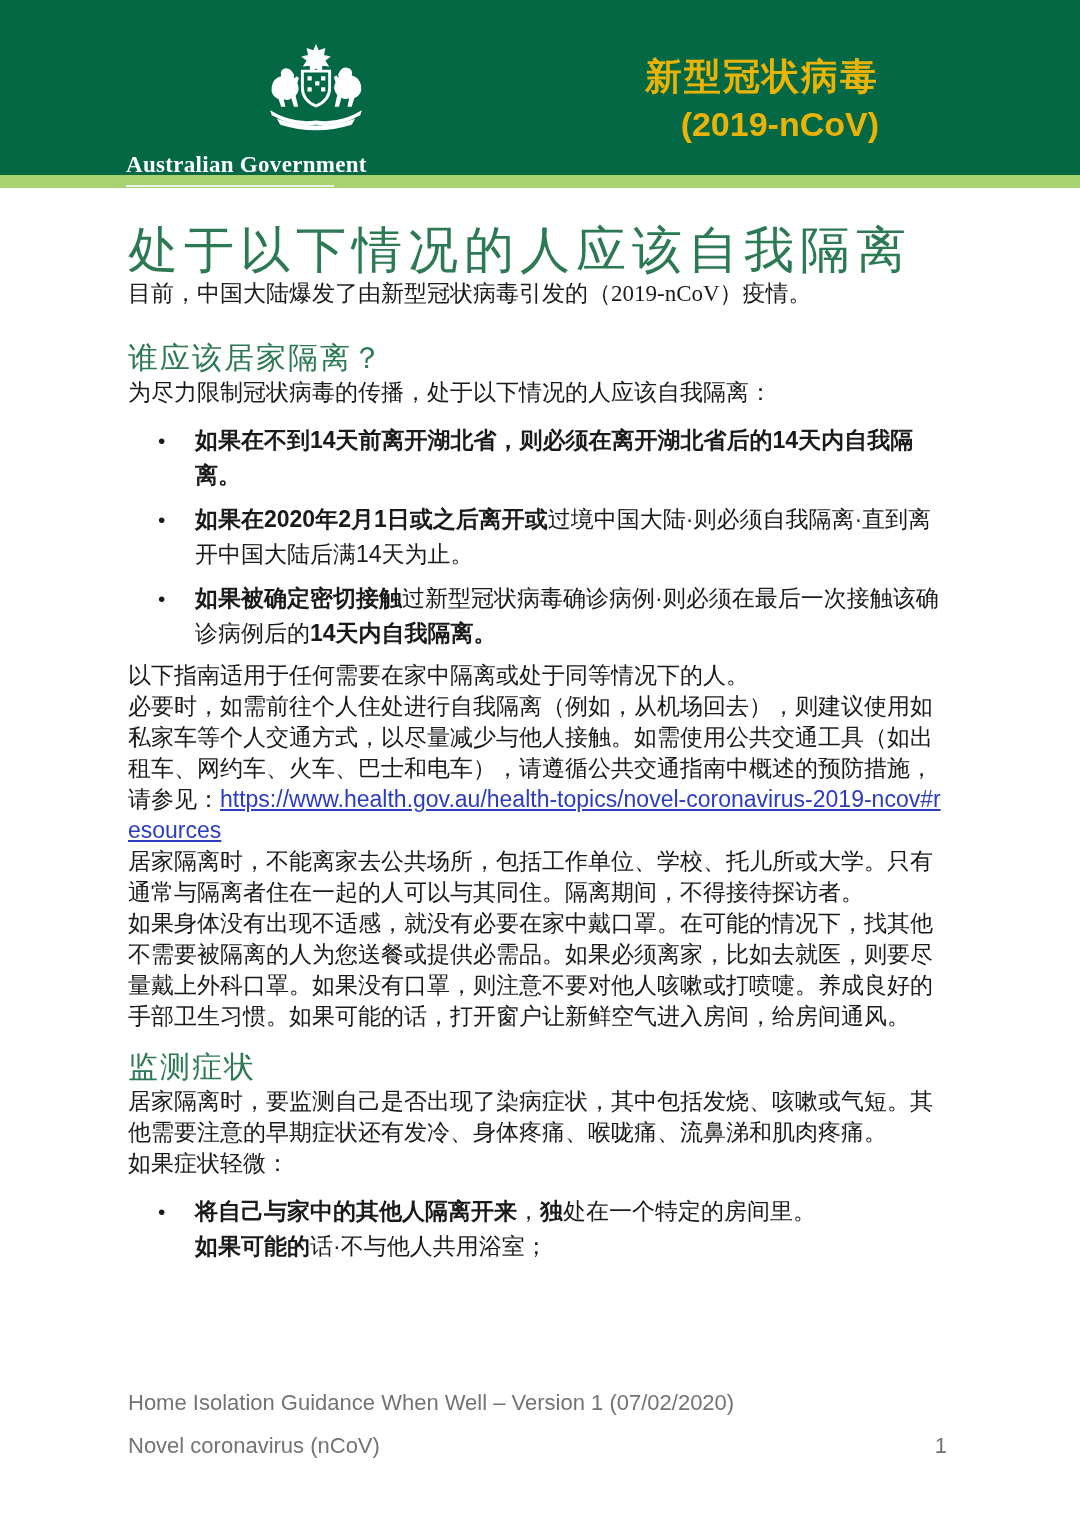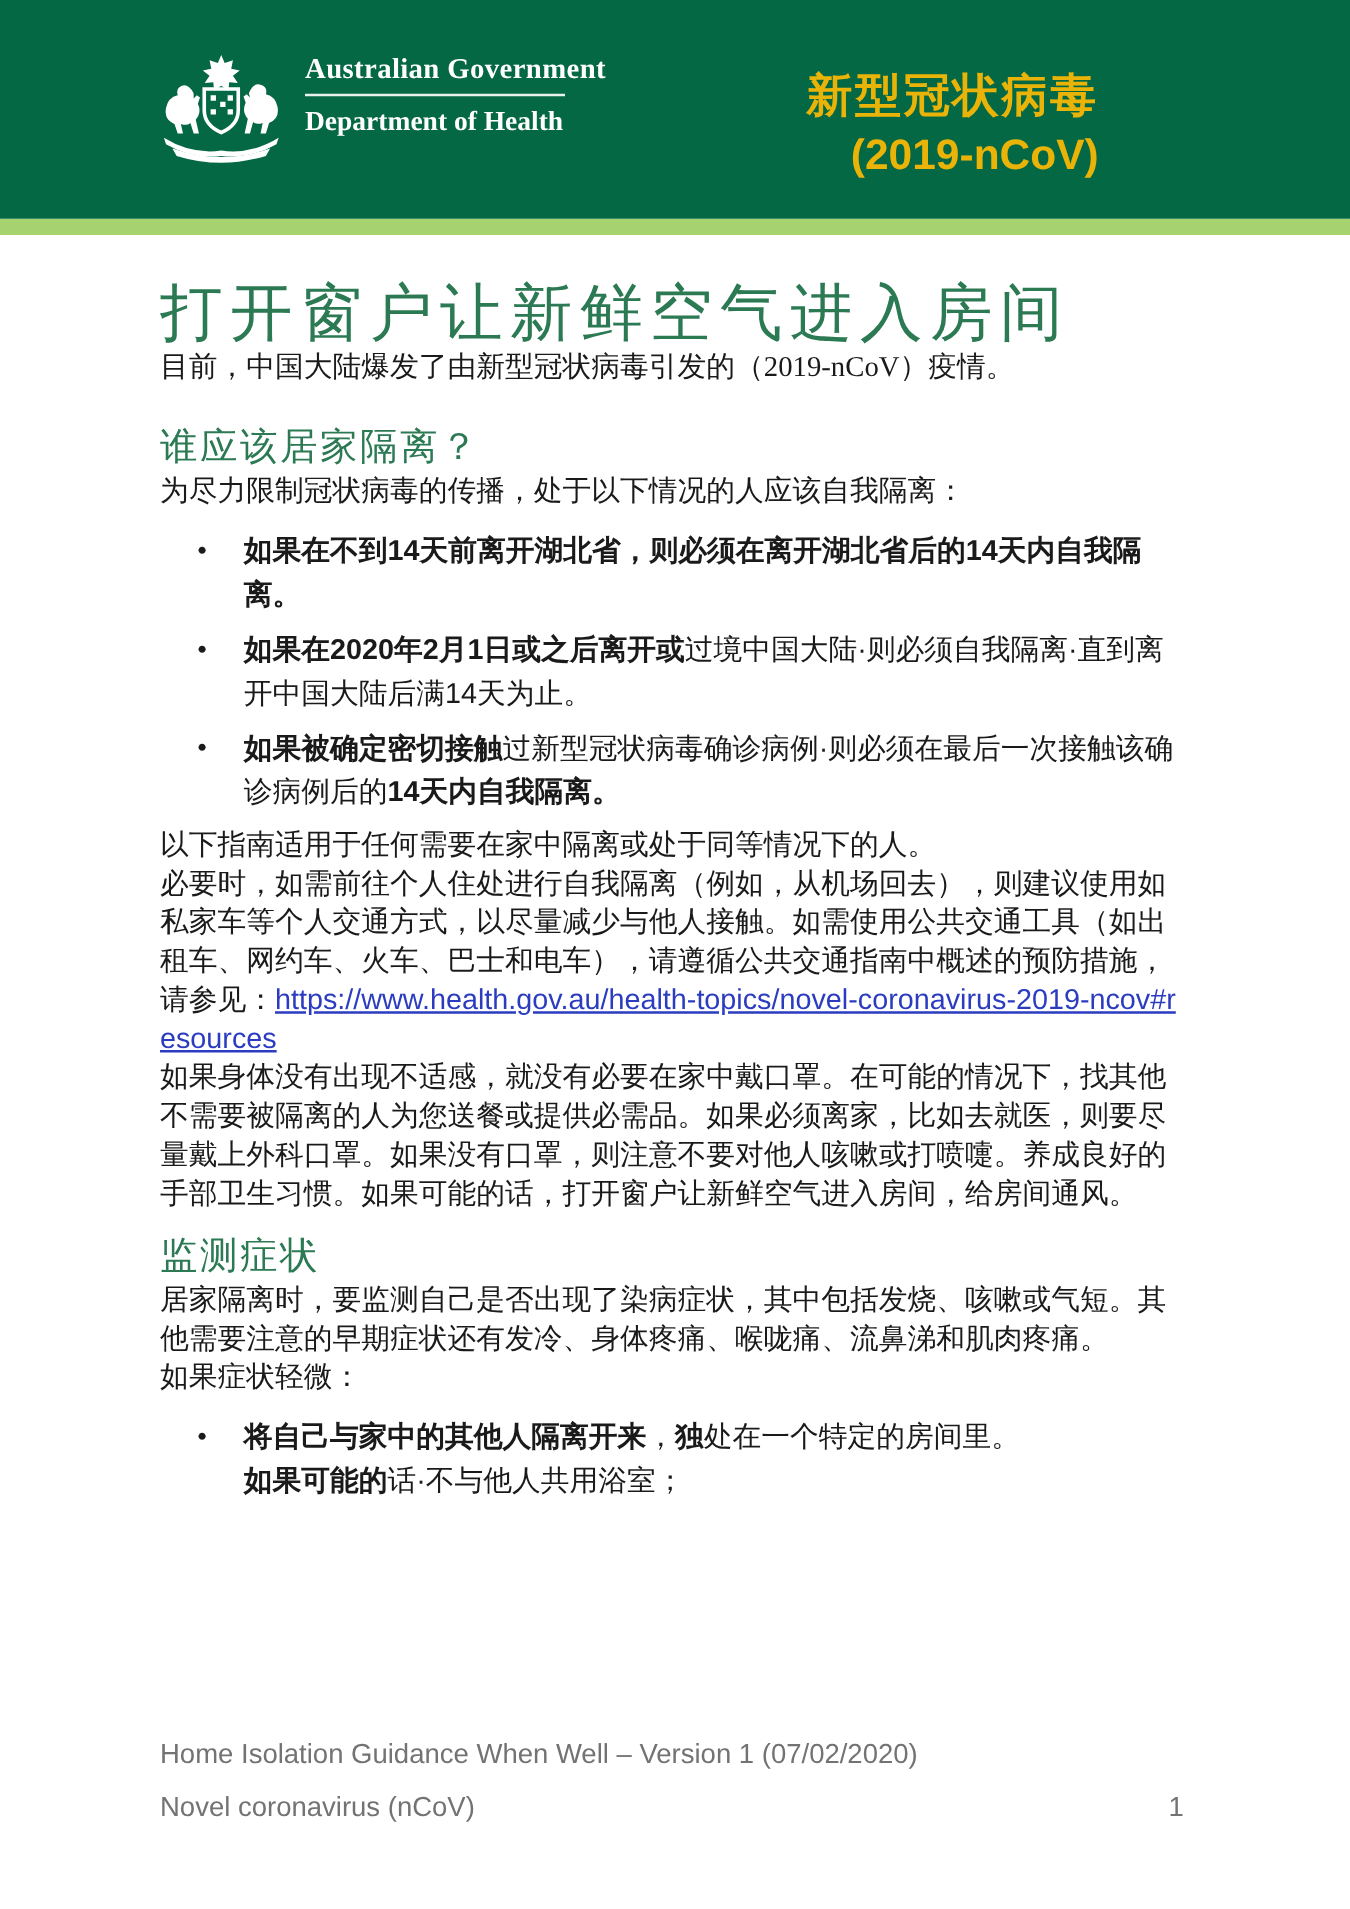--- a/index.html
+++ b/index.html
@@ -1,21 +1,21 @@
 <!DOCTYPE html>
 <html><head>
 <meta charset="utf-8">
 <style>
   html,body{margin:0;padding:0;background:#fff;}
   .page{position:relative;width:1080px;height:1527px;background:#ffffff;overflow:hidden;
         font-family:"Liberation Serif","DejaVu Serif",serif;color:#1a1a1a;}
 
   
   .hdr{position:relative;height:175px;background:#046845;}
-  .brand{position:absolute;left:126px;top:42px;display:flex;align-items:flex-start;gap:16px;}
+  .brand{position:absolute;left:126px;top:42px;display:flex;align-items:flex-end;gap:16px;flex-direction:column;}
   .crest{width:102px;height:94px;}
   .brand-text{color:#ffffff;}
   .gov{font-weight:bold;font-size:23px;line-height:26px;letter-spacing:.3px;}
   .brand-rule{height:2px;width:208px;background:#e8f3ec;margin:7px 0 8px;}
   .dept{font-weight:bold;font-size:22px;line-height:24px;}
   .badge{position:absolute;left:645px;top:54px;color:#eab308;
          font-family:"Liberation Sans","DejaVu Sans",sans-serif;font-weight:bold;text-align:right;}
   .badge-zh{font-size:37px;line-height:46px;letter-spacing:2px;}
   .badge-code{font-size:34px;line-height:48px;}
   .strip{height:13px;background:#a6d36f;}
@@ -78,21 +78,21 @@
       </div>
     </div>
     <div class="badge">
       <div class="badge-zh">新型冠状病毒</div>
       <div class="badge-code">(2019-nCoV)</div>
     </div>
   </div>
   <div class="strip"></div>
 
   <main>
-    <h1>打开窗户让新鲜空气进入房间</h1>
+    <h1>处于以下情况的人应该自我隔离</h1>
     <p class="body mt-intro">目前，中国大陆爆发了由新型冠状病毒引发的（2019-nCoV）疫情。</p>
 
     <h2>谁应该居家隔离？</h2>
     <p class="body mt-lead">为尽力限制冠状病毒的传播，处于以下情况的人应该自我隔离：</p>
     <ul class="blist">
       <li>
         <span class="dot">•</span>
         <span><span class="b">如果在不到14天前离开湖北省，则必须在离开湖北省后的14天内自我隔离。</span></span>
       </li>
       <li>
@@ -100,20 +100,21 @@
         <span><span class="b">如果在2020年2月1日或之后离开或</span><span>过境中国大陆·则必须自我隔离·直到离开中国大陆后满14天为止。</span></span>
       </li>
       <li>
         <span class="dot">•</span>
         <span><span class="b">如果被确定密切接触</span><span>过新型冠状病毒确诊病例·则必须在最后一次接触该确诊病例后的</span><span class="b">14天内自我隔离。</span></span>
       </li>
     </ul>
     <p class="body mt-after">以下指南适用于任何需要在家中隔离或处于同等情况下的人。</p>
 
     <p class="body mt-p1"><span>必要时，如需前往个人住处进行自我隔离（例如，从机场回去），则建议使用如私家车等个人交通方式，以尽量减少与他人接触。如需使用公共交通工具（如出租车、网约车、火车、巴士和电车），请遵循公共交通指南中概述的预防措施，请参见：</span><a class="link" href="#">https://www.health.gov.au/health-topics/novel-coronavirus-2019-ncov#resources</a></p>
+    <p class="body mt-p2">居家隔离时，不能离家去公共场所，包括工作单位、学校、托儿所或大学。只有通常与隔离者住在一起的人可以与其同住。隔离期间，不得接待探访者。</p>
     <p class="body mt-p3">如果身体没有出现不适感，就没有必要在家中戴口罩。在可能的情况下，找其他不需要被隔离的人为您送餐或提供必需品。如果必须离家，比如去就医，则要尽量戴上外科口罩。如果没有口罩，则注意不要对他人咳嗽或打喷嚏。养成良好的手部卫生习惯。如果可能的话，打开窗户让新鲜空气进入房间，给房间通风。</p>
 
     <h2 class="mt-mon">监测症状</h2>
     <p class="body mt-lead">居家隔离时，要监测自己是否出现了染病症状，其中包括发烧、咳嗽或气短。其他需要注意的早期症状还有发冷、身体疼痛、喉咙痛、流鼻涕和肌肉疼痛。</p>
 
     <p class="body mt-lead">如果症状轻微：</p>
     <ul class="blist">
       <li>
         <span class="dot">•</span>
         <span>

